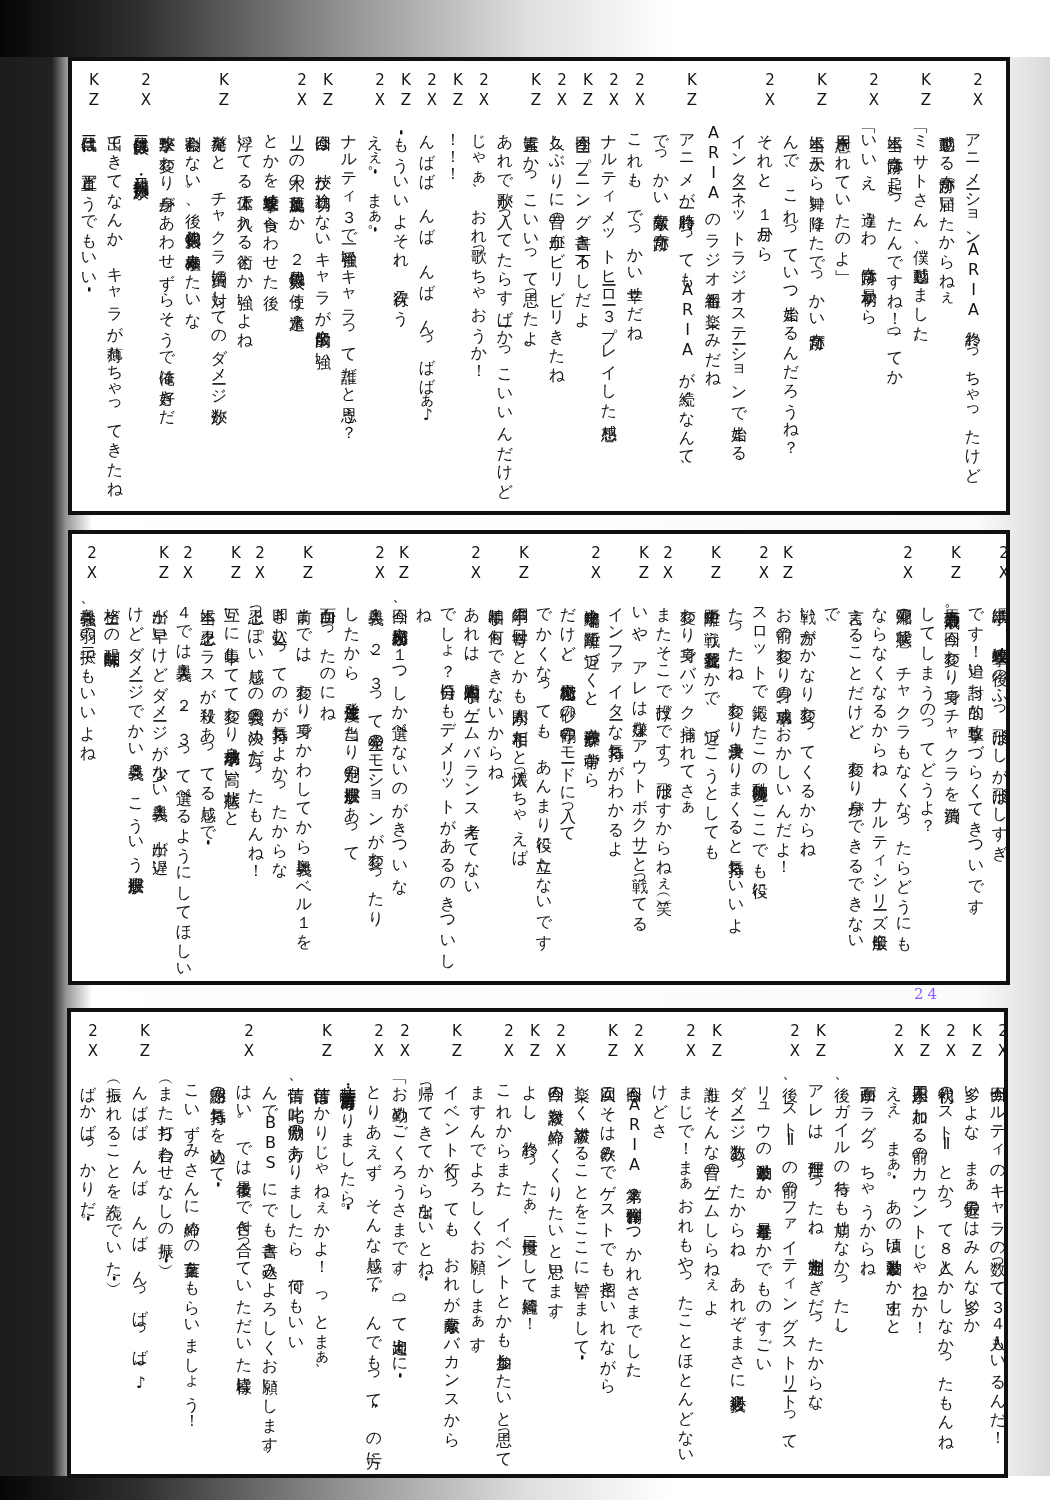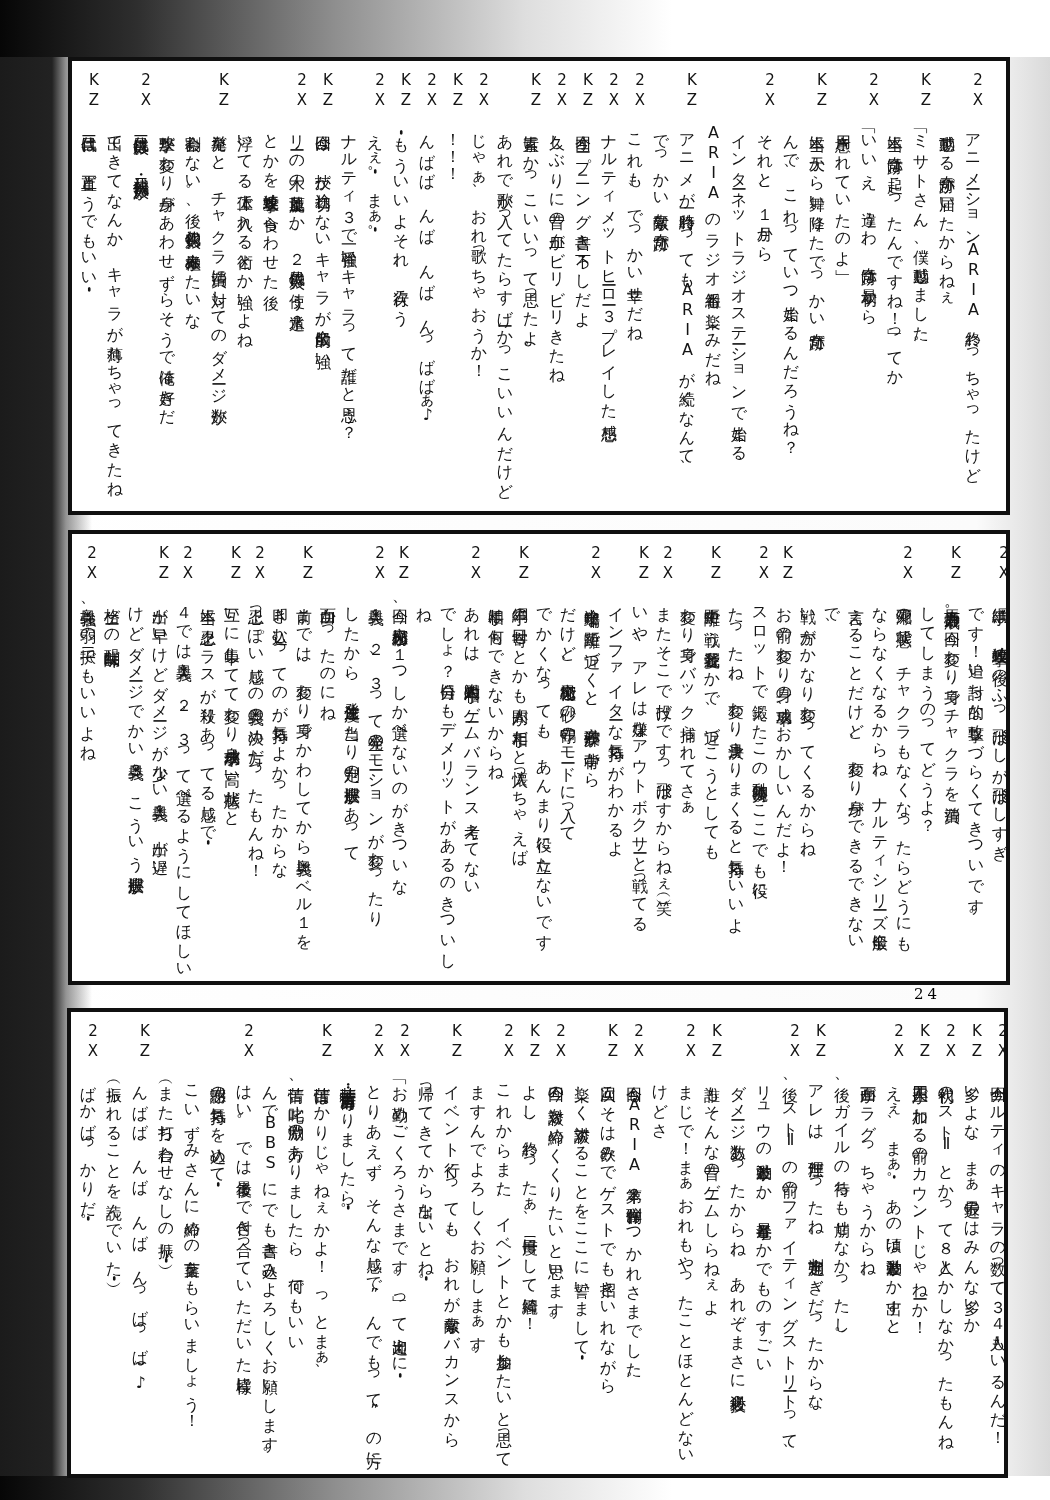--- a/index.html
+++ b/index.html
@@ -36,21 +36,21 @@
   .txt{white-space:pre-line;letter-spacing:1px;}
   .spk{
     position:absolute;top:10px;right:1px;
     writing-mode:vertical-rl;text-orientation:upright;
     font-size:15px;letter-spacing:2px;line-height:1;
     color:#141414;
   }
   .pagenum{
     position:absolute;top:985px;left:914px;
     font-family:"DejaVu Serif",serif;
-    font-size:15px;letter-spacing:4px;color:#000000;
+    font-size:15px;letter-spacing:4px;color:#8b5cf6;
   }
 </style>
 </head>
 <body>
 
 <div class="dlg-box b1" style="left:68px;top:57px;width:942px;height:458px;">
   <div class="box-inner">
       <div class="utt"><span class="spk">2X</span><span class="txt">アニメーションARIA終わっちゃったけど
 感動する奇跡が届いたからねぇ</span></div>
       <div class="utt"><span class="spk">KZ</span><span class="txt">「ミサトさん、僕、感動しました。

